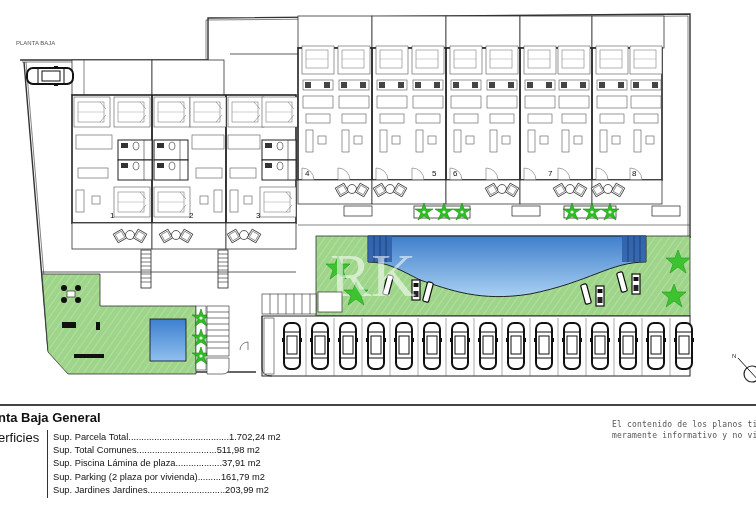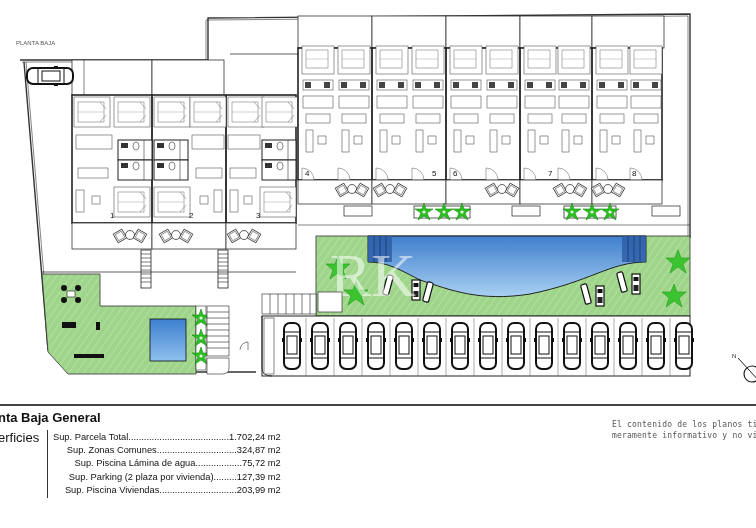--- a/index.html
+++ b/index.html
@@ -3,21 +3,21 @@
 <meta charset="utf-8">
 <style>
   html, body { margin:0; padding:0; background:#ffffff; }
   body { width:756px; height:528px; position:relative; overflow:hidden; font-family:"Liberation Sans", sans-serif; color:#222; }
   .plan { position:absolute; left:0; top:0; width:756px; height:400px; }
   .footer-rule { position:absolute; left:0; top:404px; width:756px; height:2px; background:#444; }
   .legend-title { position:absolute; left:-2px; top:410px; font-size:13px; font-weight:bold; color:#111; white-space:nowrap; }
   .legend-label { position:absolute; left:-2px; top:430px; font-size:13px; color:#111; white-space:nowrap; }
   .legend-vline { position:absolute; left:47px; top:430px; width:1px; height:68px; background:#333; }
   .legend-rows { position:absolute; left:53px; top:431px; }
-  .legend-row { display:flex; font-size:9.3px; line-height:13.2px; color:#111; white-space:nowrap;justify-content:flex-end; }
+  .legend-row { display:flex; font-size:9.3px; line-height:13.2px; color:#111; white-space:nowrap; }
   .legend-row .lbl { }
   .legend-row .dots { overflow:hidden; }
   .legend-row .val { }
   .disclaimer { position:absolute; left:612px; top:419px; font-family:"DejaVu Sans Mono", monospace; font-size:8px; line-height:11px; color:#555; white-space:nowrap; letter-spacing:0.2px; }
 </style>
 </head>
 <body>
 
 <div class="plan">
   <svg width="756" height="400" viewBox="0 0 756 400">
@@ -350,36 +350,36 @@
 <div class="legend-label">erficies</div>
 <div class="legend-vline"></div>
 
 <div class="legend-rows">
   <div class="legend-row">
     <span class="lbl">Sup. Parcela Total </span>
       <span class="dots">.......................................</span>
       <span class="val">1.702,24 m2</span>
   </div>
   <div class="legend-row">
-    <span class="lbl">Sup. Zonas Comunes </span>
+    <span class="lbl">Sup. Total Comunes </span>
       <span class="dots">...............................</span>
-      <span class="val">324,87 m2</span>
-  </div>
-  <div class="legend-row">
-    <span class="lbl">Sup. Piscina Lámina de agua</span>
+      <span class="val">511,98 m2</span>
+  </div>
+  <div class="legend-row">
+    <span class="lbl">Sup. Piscina Lámina de plaza</span>
       <span class="dots">..................</span>
-      <span class="val">75,72 m2</span>
+      <span class="val">37,91 m2</span>
   </div>
   <div class="legend-row">
     <span class="lbl">Sup. Parking (2 plaza por vivienda)</span>
       <span class="dots">.........</span>
-      <span class="val">127,39 m2</span>
-  </div>
-  <div class="legend-row">
-    <span class="lbl">Sup. Piscina Viviendas</span>
+      <span class="val">161,79 m2</span>
+  </div>
+  <div class="legend-row">
+    <span class="lbl">Sup. Jardines Jardines</span>
       <span class="dots">..............................</span>
       <span class="val">203,99 m2</span>
   </div>
 </div>
 
 <div class="disclaimer">
   <div>El contenido de los planos tiene</div>
   <div>meramente informativo y no vinc</div>
 </div>
 

